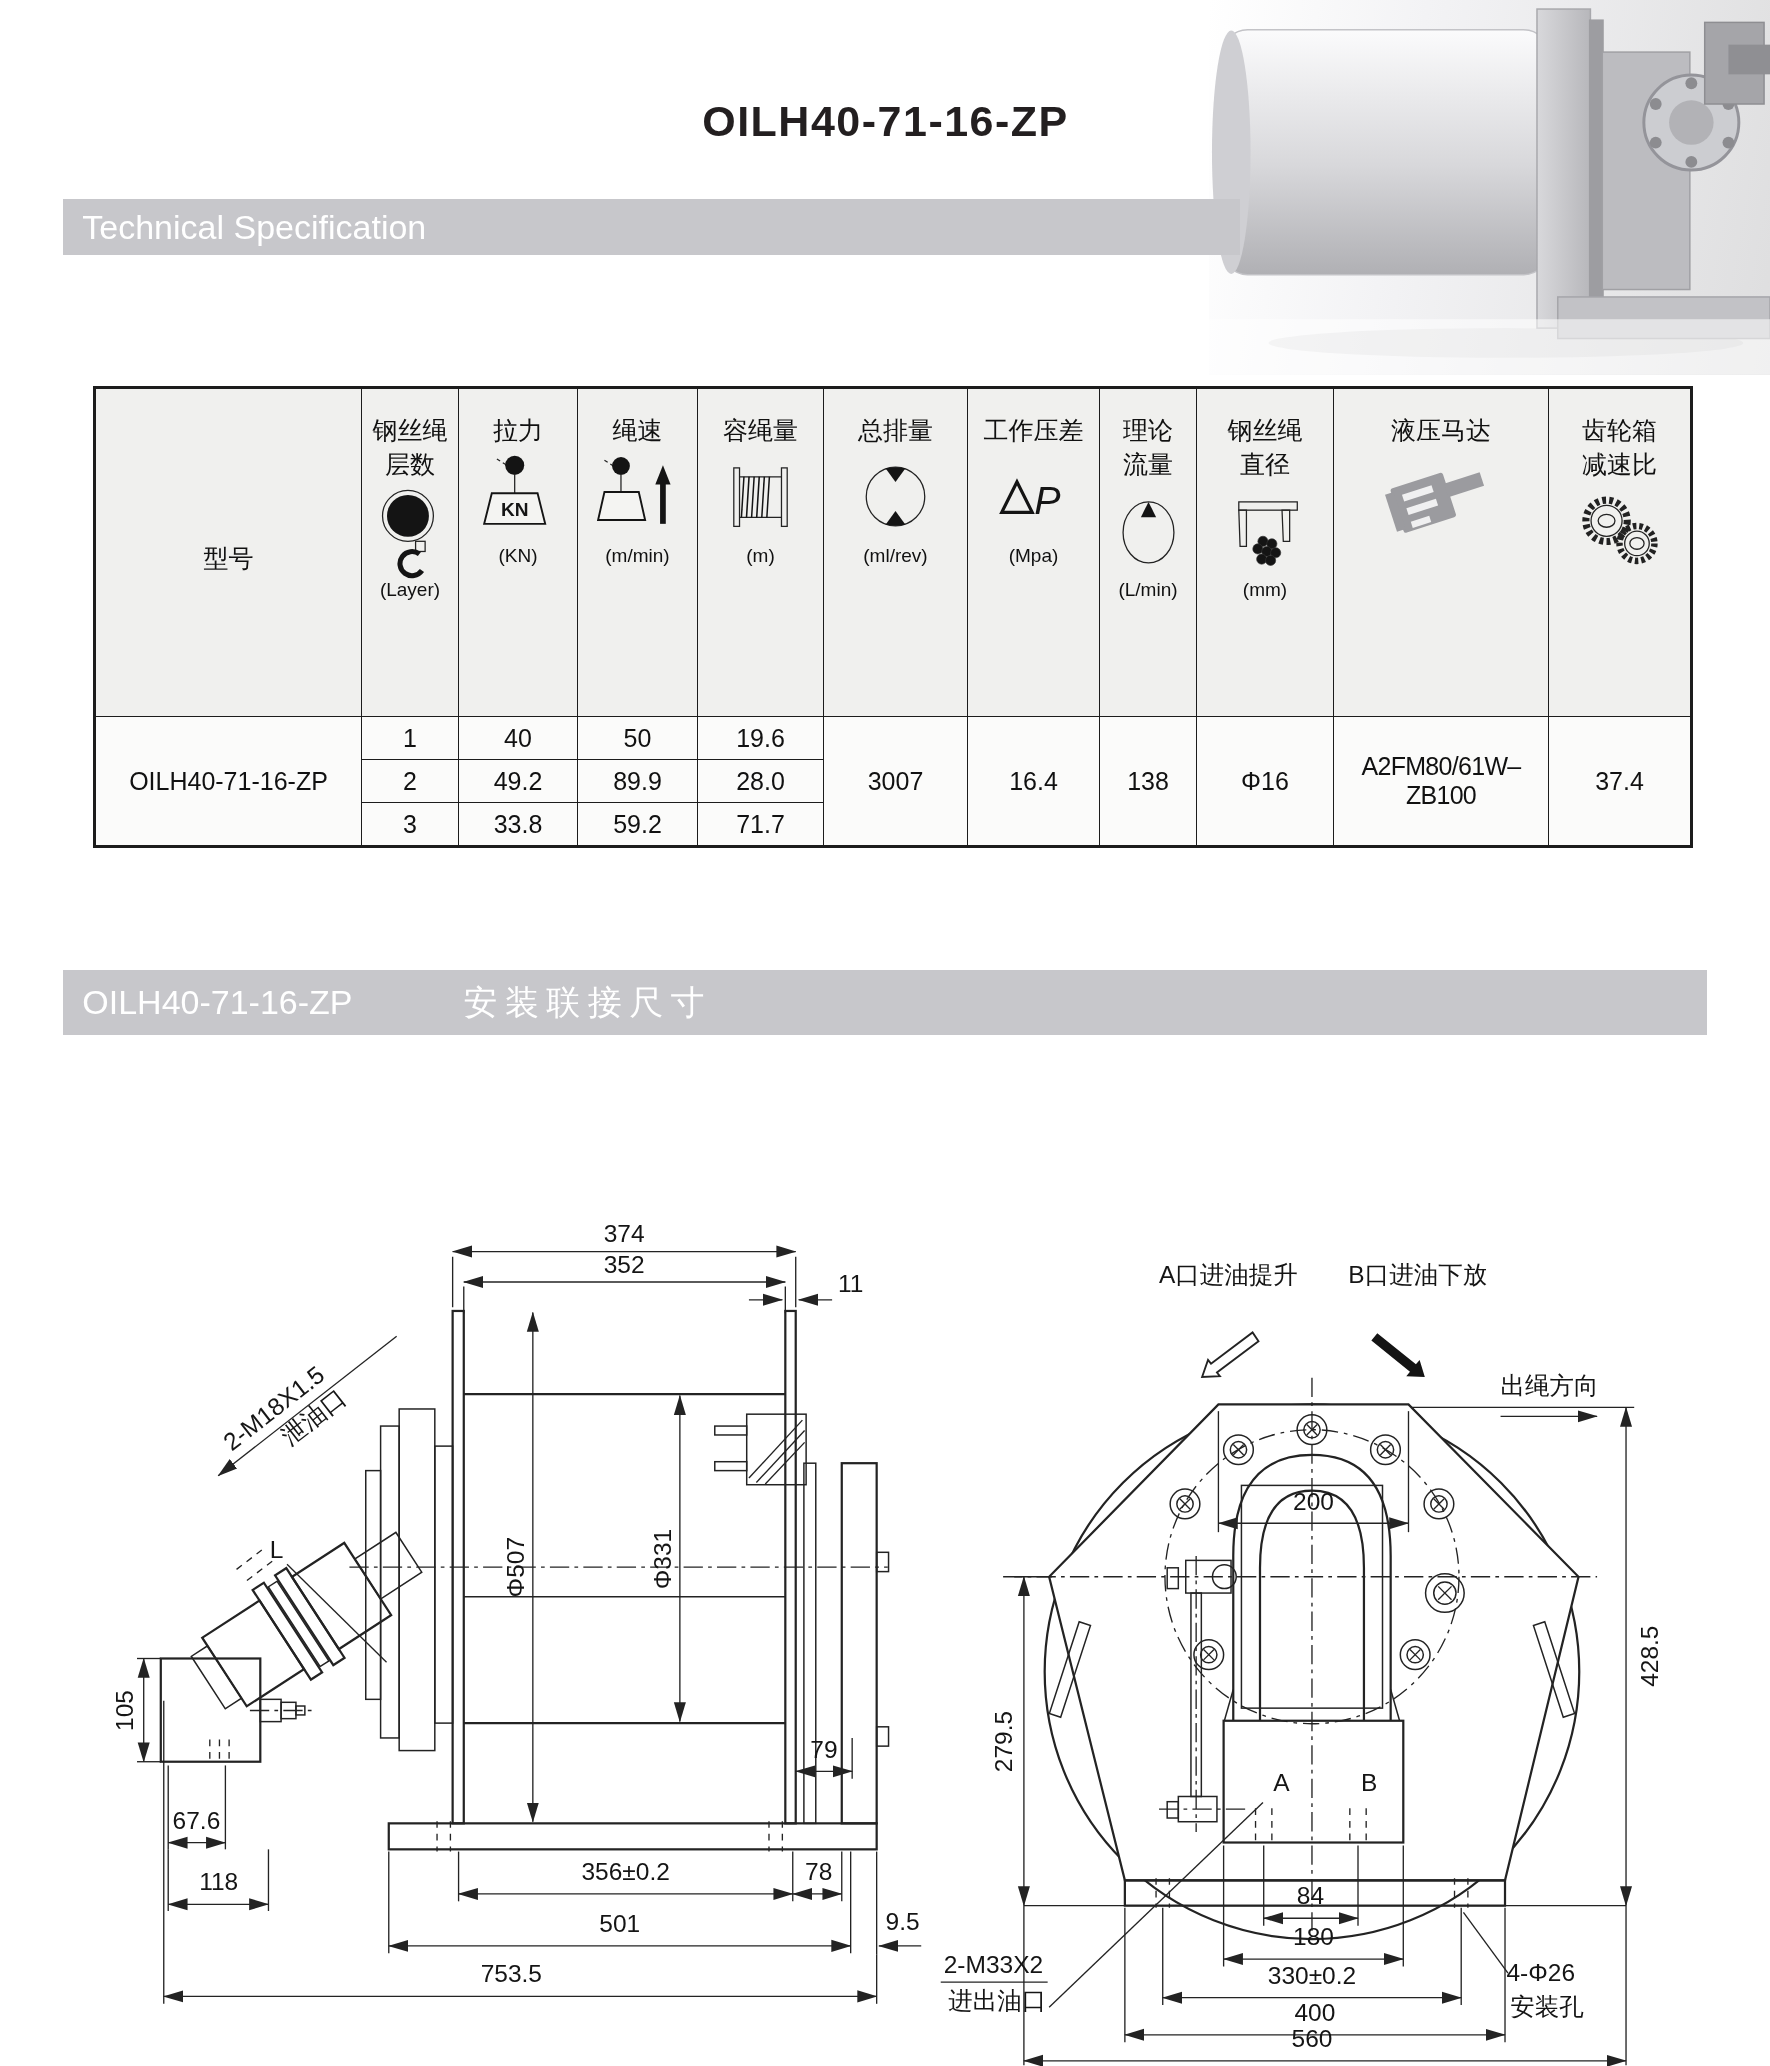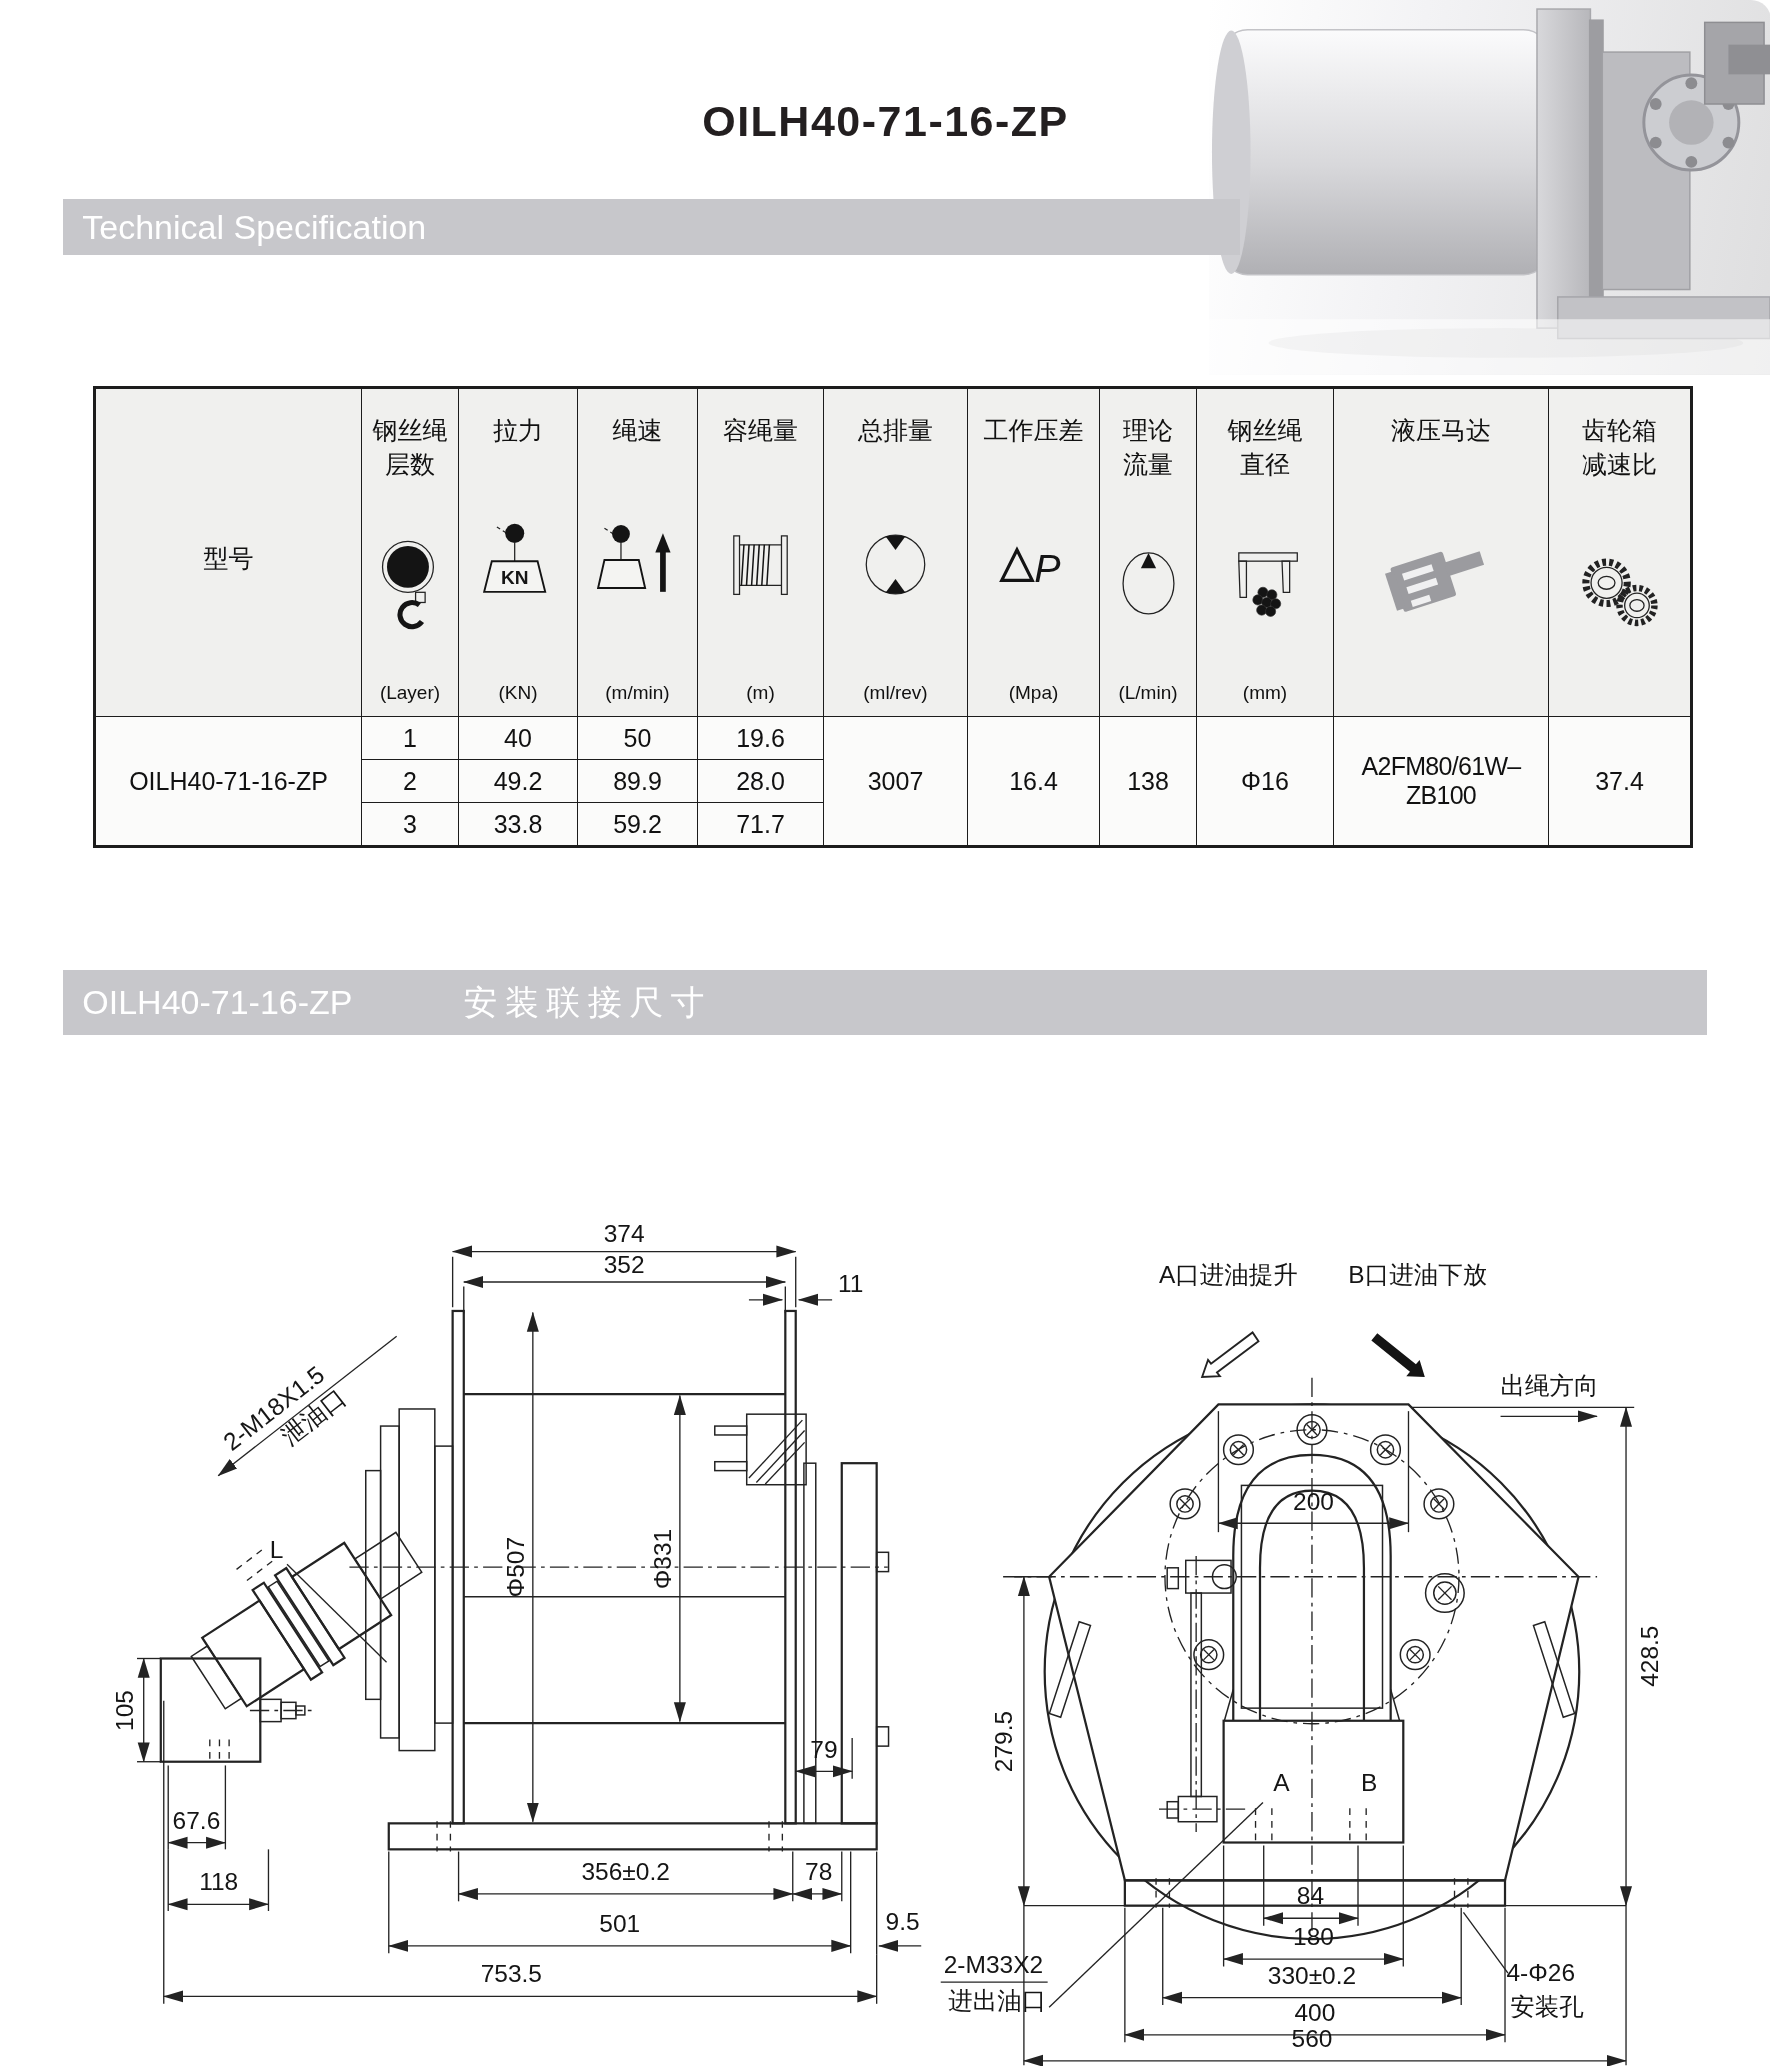--- a/index.html
+++ b/index.html
@@ -1,37 +1,37 @@
 <!DOCTYPE html>
 <html style="font-size:12px"><head>
 <meta charset="utf-8">
 <style>
   html,body{margin:0;padding:0;background:#fff;}
   #page{position:relative;width:1771px;height:2066px;background:#fff;overflow:hidden;
-        font-family:"Liberation Sans",sans-serif;color:#111;border-radius:20px;}
+        font-family:"Liberation Sans",sans-serif;color:#111;}
   
   .title{position:absolute;left:0;top:97px;width:1771px;text-align:center;
          font-size:43px;font-weight:bold;letter-spacing:1.5px;color:#231f20;}
   .banner{position:absolute;background:#c7c7cb;color:#fff;font-size:34px;
           display:flex;align-items:center;padding-left:19.3px;box-sizing:border-box;}
   #banner1{left:63px;top:199px;width:1177px;height:56px;}
   #banner2{left:63px;top:970px;width:1644px;height:65px;}
   #banner2 .b2b{margin-left:111px;letter-spacing:7.4px;}
   
   .photo{position:absolute;left:1209px;top:0;width:561px;height:375px;
          background:linear-gradient(100deg,#ffffff 0%,#f3f3f5 35%,#dededf 100%);}
   
   table.spec{position:absolute;left:93px;top:386px;border-collapse:collapse;table-layout:fixed;
              background:#fbfbfa;}
   table.spec th,table.spec td{border:1.9px solid #1c1c1c;padding:0;text-align:center;
              font-size:25px;font-weight:normal;}
   table.spec{border:3.7px solid #1c1c1c;}
   th.hd{height:327px;vertical-align:top;background:#f0f0ee;}
   .hwrap{height:327px;display:flex;flex-direction:column;align-items:center;
-         justify-content:space-between;padding:25px 1.5px 12px;box-sizing:border-box;}
+         justify-content:flex-start;padding:25px 1.5px 12px;box-sizing:border-box;}
   .hlbl{white-space:pre-line;font-size:25px;line-height:1.35;}
   .hunit{font-size:19px;}
   td.model{font-size:27px;}
   tr.data td{height:42px;font-size:25px;}
   td.motorcell{font-size:21.5px;letter-spacing:-0.7px;}
   
   svg text{font-family:"Liberation Sans",sans-serif;font-size:33px;fill:#151515;text-anchor:middle;}
   svg text.ta-s{text-anchor:start;}
   .part{fill:none;stroke:#232323;stroke-width:3;}
   .part2{fill:none;stroke:#232323;stroke-width:2;}

